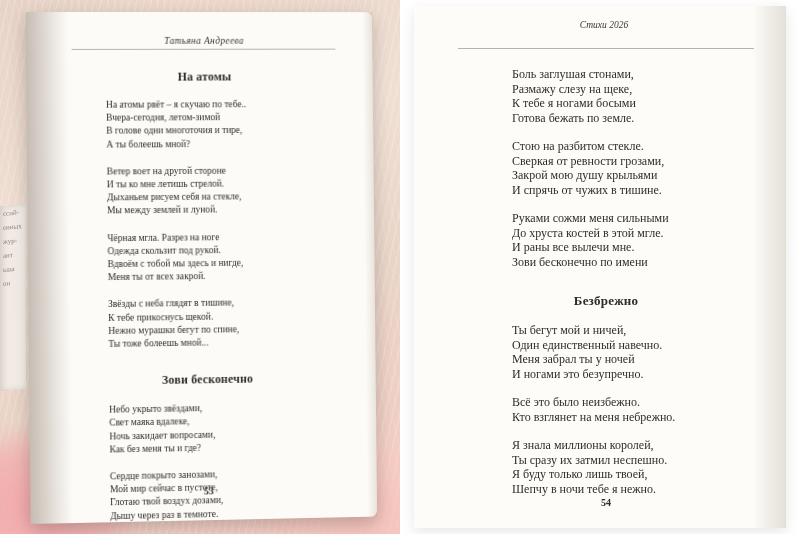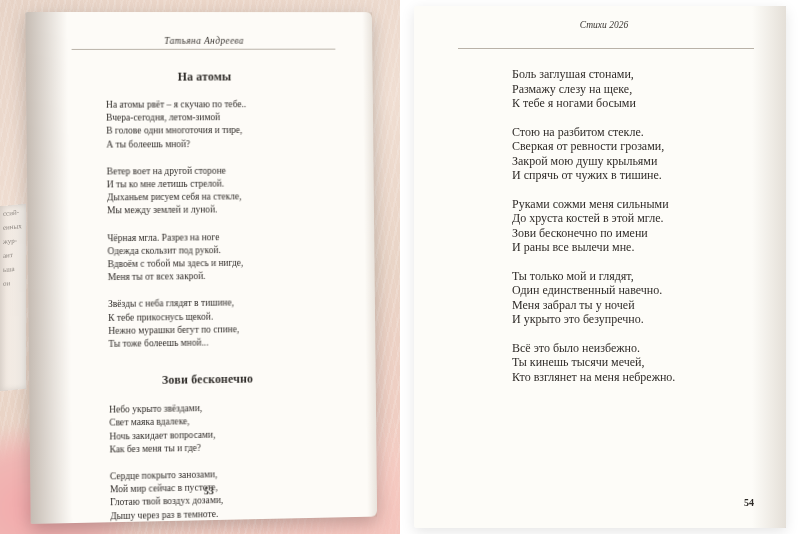--- a/index.html
+++ b/index.html
@@ -217,21 +217,21 @@
     line-height: 14.5px;
   }
   .page-right-inner .poem-title {
     font-size: 13px;
   }
   .folio-right {
     position: absolute;
     bottom: 4px;
     left: 0;
     width: 296px;
-    text-align: right;
+    text-align: center;
     font-size: 10px;
     font-weight: bold;
     margin-top: 34px;
   }
   .divider {
     position: absolute;
     left: 400px;
     top: 0;
     width: 2px;
     height: 534px;
@@ -322,49 +322,56 @@
     <div class="book-right">
       <div class="page-right-inner">
 
         <div class="running-head-right">Стихи 2026</div>
         <div class="rule"></div>
 
         <div class="stanza">
           <div class="line">Боль заглушая стонами,</div>
           <div class="line">Размажу слезу на щеке,</div>
           <div class="line">К тебе я ногами босыми</div>
+          <div class="line">Готова бежать по земле.</div>
         </div>
 
         <div class="stanza">
           <div class="line">Стою на разбитом стекле.</div>
           <div class="line">Сверкая от ревности грозами,</div>
           <div class="line">Закрой мою душу крыльями</div>
           <div class="line">И спрячь от чужих в тишине.</div>
         </div>
 
         <div class="stanza">
           <div class="line">Руками сожми меня сильными</div>
           <div class="line">До хруста костей в этой мгле.</div>
+          <div class="line">И раны все вылечи мне.</div>
           <div class="line">Зови бесконечно по имени</div>
-          <div class="line">И раны все вылечи мне.</div>
-        </div>
-
-
-        <div class="stanza">
-          <div class="line">Ты только мой и глядят,</div>
+        </div>
+
+        <div class="poem-title second">Безбрежно</div>
+
+        <div class="stanza">
+          <div class="line">Ты бегут мой и ничей,</div>
           <div class="line">Один единственный навечно.</div>
           <div class="line">Меня забрал ты у ночей</div>
-          <div class="line">И укрыто это безупречно.</div>
+          <div class="line">И ногами это безупречно.</div>
         </div>
 
         <div class="stanza">
           <div class="line">Всё это было неизбежно.</div>
-          <div class="line">Ты кинешь тысячи мечей,</div>
           <div class="line">Кто взглянет на меня небрежно.</div>
         </div>
 
+        <div class="stanza">
+          <div class="line">Я знала миллионы королей,</div>
+          <div class="line">Ты сразу их затмил неспешно.</div>
+          <div class="line">Я буду только лишь твоей,</div>
+          <div class="line">Шепчу в ночи тебе я нежно.</div>
+        </div>
 
         <div class="folio-right">54</div>
       </div>
     </div>
   </div>
 
 </div>
 
 </body></html>

